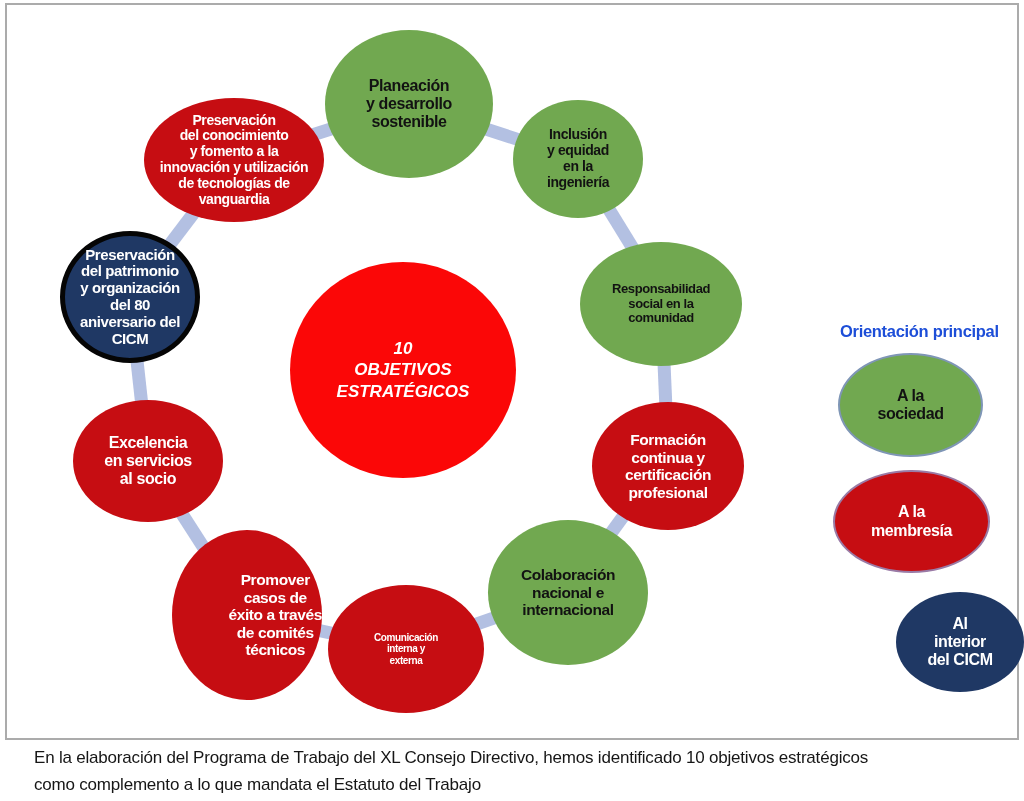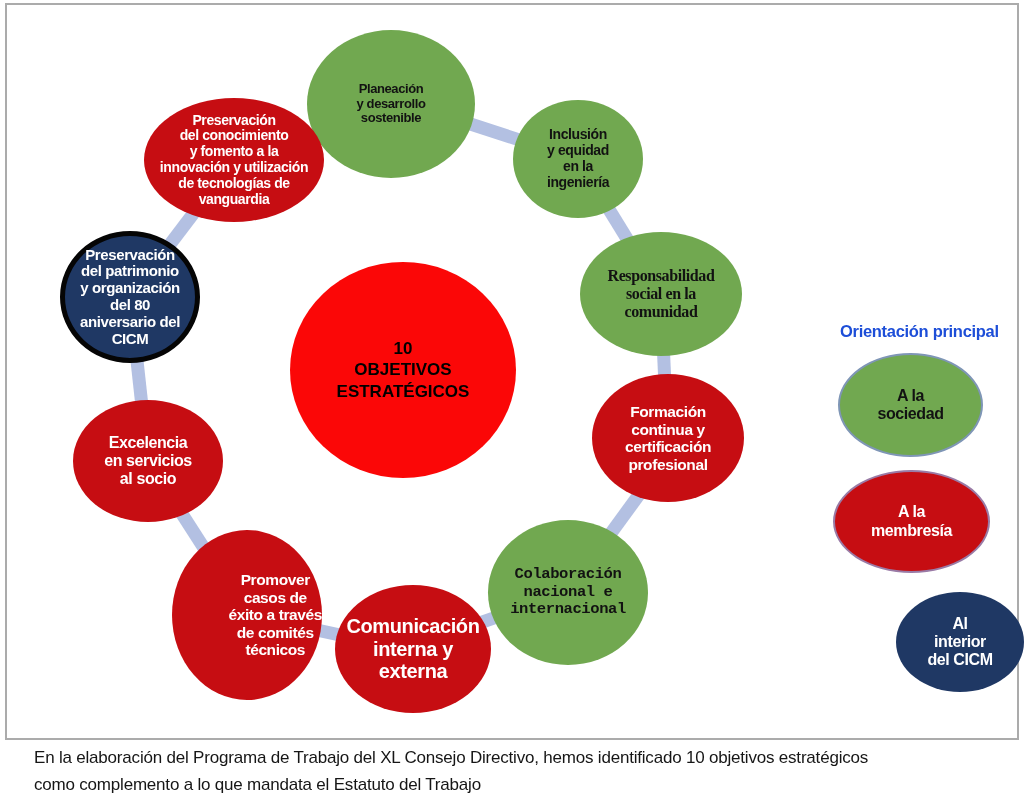--- a/index.html
+++ b/index.html
@@ -9,28 +9,28 @@
   .frame{position:absolute;left:5px;top:3px;width:1010px;height:733px;
          border:2px solid #ababab;background:transparent;pointer-events:none;}
   svg.connectors{position:absolute;left:0;top:0;width:1024px;height:801px;}
   svg.connectors line{stroke:#b3c0e2;stroke-width:13;}
   .node{position:absolute;border-radius:50%;display:flex;align-items:center;
         justify-content:center;text-align:center;font-weight:bold;
         white-space:pre-line;line-height:1.13;letter-spacing:-0.4px;}
   .green{background:#71a850;color:#121212;}
   .red{background:#c60d12;color:#ffffff;}
   .blue{background:#1f3864;color:#ffffff;}
-  .center-red{background:#fb0707;color:#000000;}
+  .center-red{background:#fb0707;color:#ffffff;font-style:italic;}
   
-  .n0{left:307px;top:30px;width:168px;height:148px;font-size:13px;}
+  .n0{left:325px;top:30px;width:168px;height:148px;font-size:16px;}
   .n1{left:513px;top:100px;width:130px;height:118px;font-size:14px;}
-  .n2{left:580px;top:232px;width:162px;height:124px;font-size:16px;font-family:Liberation Serif, serif;}
-  .n3{left:592px;top:374px;width:152px;height:128px;font-size:15.5px;}
-  .n4{left:488px;top:520px;width:160px;height:145px;font-size:15.5px;font-family:Liberation Mono, monospace;}
-  .n5{left:335px;top:585px;width:156px;height:128px;font-size:20px;}
+  .n2{left:580px;top:242px;width:162px;height:124px;font-size:13px;}
+  .n3{left:592px;top:402px;width:152px;height:128px;font-size:15.5px;}
+  .n4{left:488px;top:520px;width:160px;height:145px;font-size:15.5px;}
+  .n5{left:328px;top:585px;width:156px;height:128px;font-size:10px;}
   .n6{left:172px;top:530px;width:150px;height:170px;font-size:15.5px;justify-content:flex-end;}
   .n7{left:73px;top:400px;width:150px;height:122px;font-size:16px;}
   .n8{left:60px;top:231px;width:140px;height:132px;font-size:15px;
       border:5px solid #050505;box-sizing:border-box;line-height:1.12;}
   .n9{left:144px;top:98px;width:180px;height:124px;font-size:14px;}
   .hub{left:290px;top:262px;width:226px;height:216px;font-size:17px;
        letter-spacing:0;line-height:1.25;}
   
   .legend-title{position:absolute;left:840px;top:322px;width:180px;
         font-size:16.5px;font-weight:bold;color:#1d4ed8;letter-spacing:-0.3px;}

